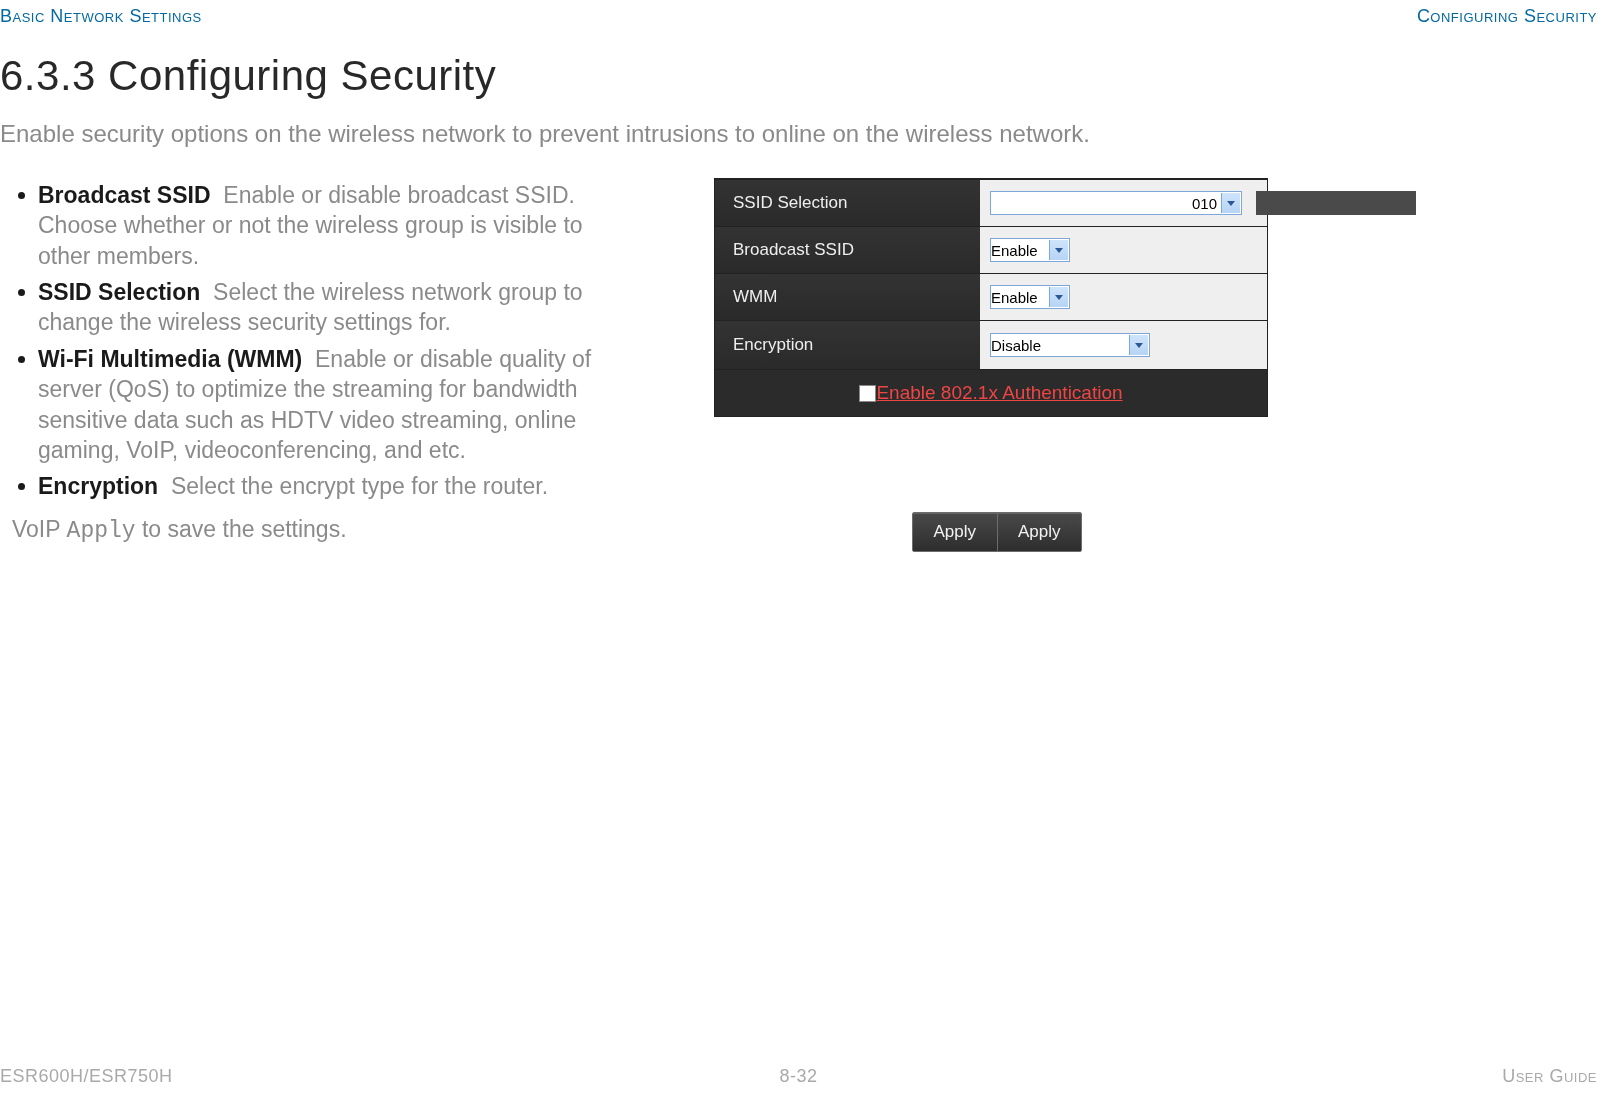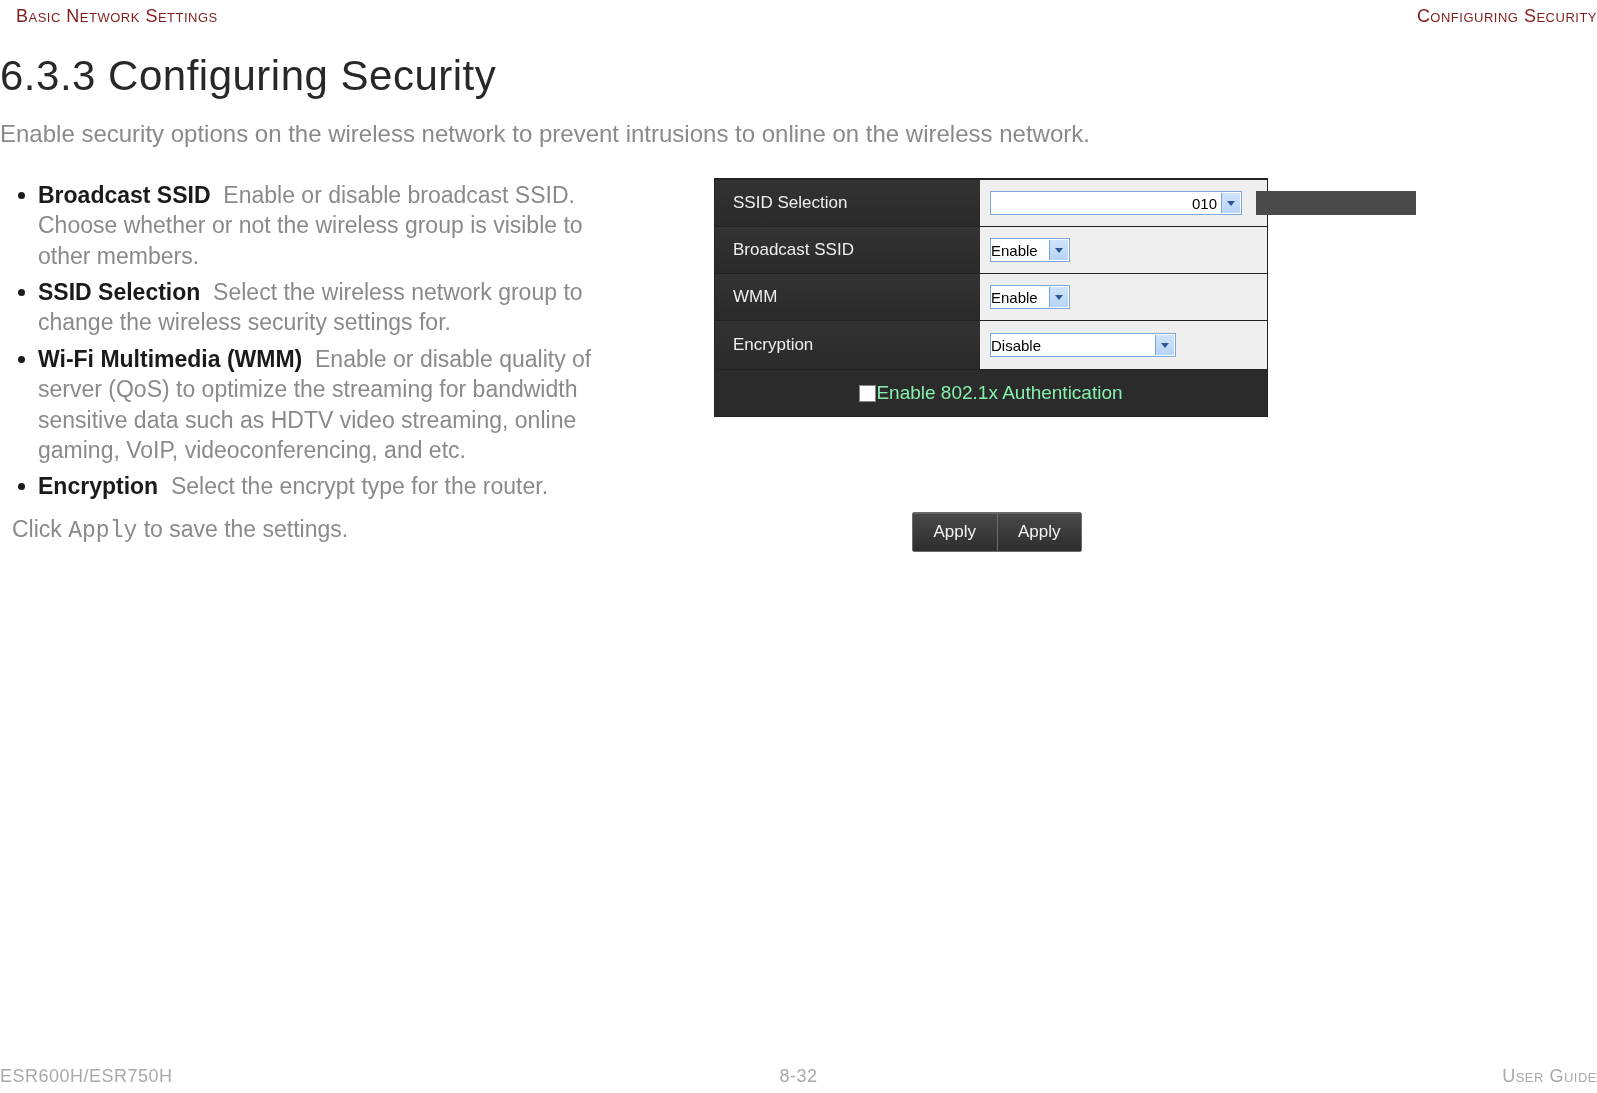--- a/index.html
+++ b/index.html
@@ -17,26 +17,26 @@
     width: 1597px;
     height: 1093px;
     box-sizing: border-box;
     padding: 0 8px;
   }
 
   
   .top-headers {
     position: absolute;
     top: 6px;
-    left: 16px;
+    left: 0;
     right: 0;
     height: 26px;
     font-variant: small-caps;
     font-size: 18px;
-    color: #7f1d1d;
+    color: #0369a1;
     letter-spacing: 0.5px;
   }
   .top-left  { position: absolute; left: 0;  top: 0; }
   .top-right { position: absolute; right: 0; top: 0; }
 
   
   .bottom-footers {
     position: absolute;
     bottom: 6px;
     left: 0;
@@ -160,21 +160,21 @@
     height: 24px;
     display: inline-flex;
     align-items: center;
     padding: 0 22px 0 0;
     font-size: 15px;
     color: #000;
     box-sizing: border-box;
   }
   .fake-select.wide  { width: 252px; }
   .fake-select.short { width: 80px; }
-  .fake-select.enc   { width: 186px; }
+  .fake-select.enc   { width: 160px; }
   .fake-dd-btn {
     position: absolute;
     right: 1px;
     top: 1px;
     bottom: 1px;
     width: 18px;
     background: linear-gradient(#cfe4fb, #b7d4f5);
     border-left: 1px solid #7da6d9;
     display: flex;
     align-items: center;
@@ -201,21 +201,22 @@
   .panel .row.auth {
     height: 46px;
     background: #2b2b2b;
     border-bottom: none;
     justify-content: center;
   }
   .auth-check {
     display: inline-flex;
     align-items: center;
     font-size: 19px;
-    color: #86efac;
+    color: #ef4444;
+    text-decoration: underline;
   }
   .checkbox-square {
     width: 17px;
     height: 17px;
     background: #ffffff;
     border: 1px solid #888;
     box-sizing: border-box;
   }
 
   
@@ -269,21 +270,21 @@
       <li>
         <b>Wi-Fi Multimedia (WMM)</b>&nbsp;
         <span>Enable or disable quality of server (QoS) to optimize the streaming for bandwidth sensitive data such as HDTV video streaming, online gaming, VoIP, videoconferencing, and etc.</span>
       </li>
       <li>
         <b>Encryption</b>&nbsp;
         <span>Select the encrypt type for the router.</span>
       </li>
     </ul>
     <div class="apply-note">
-      <span>Click </span><code>Apply</code><span> to save the settings.</span>
+      <span>VoIP </span><code>Apply</code><span> to save the settings.</span>
     </div>
   </div>
 
   <div class="panel">
 
     <div class="row" style="position:relative;">
       <div class="label">SSID Selection</div>
       <div class="control" style="position:relative;">
         <div class="fake-select wide">
           <span style="visibility:hidden">placeholder</span>

